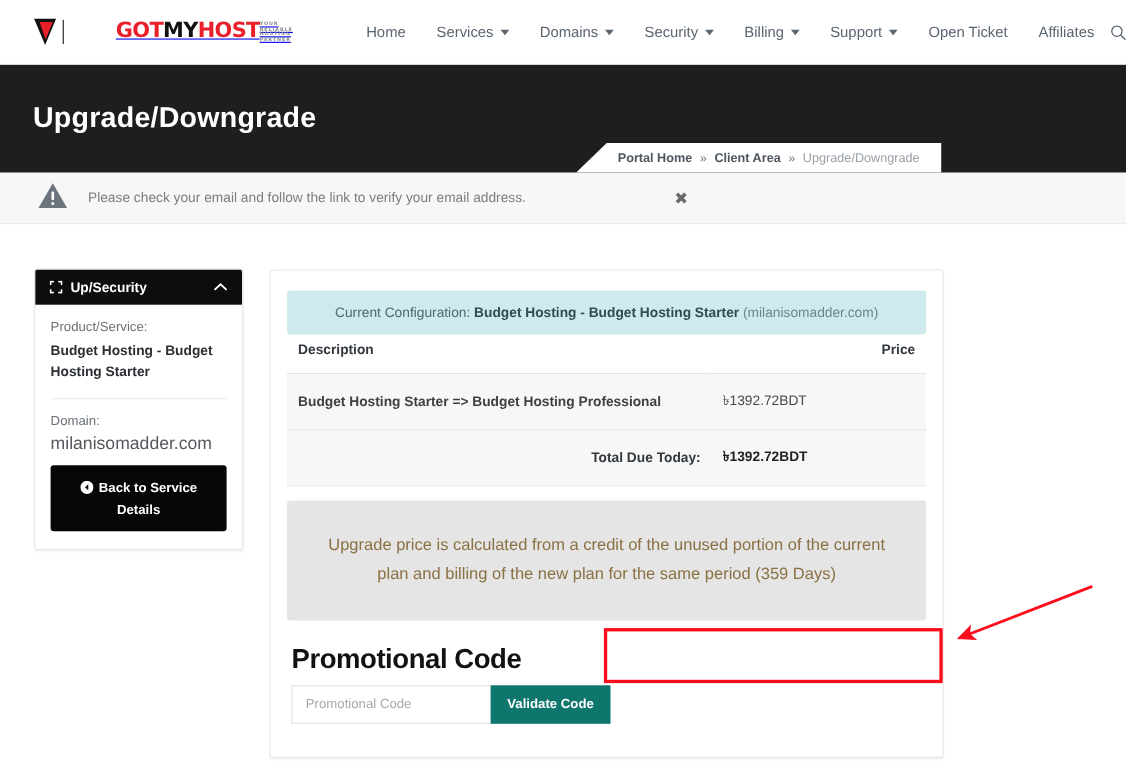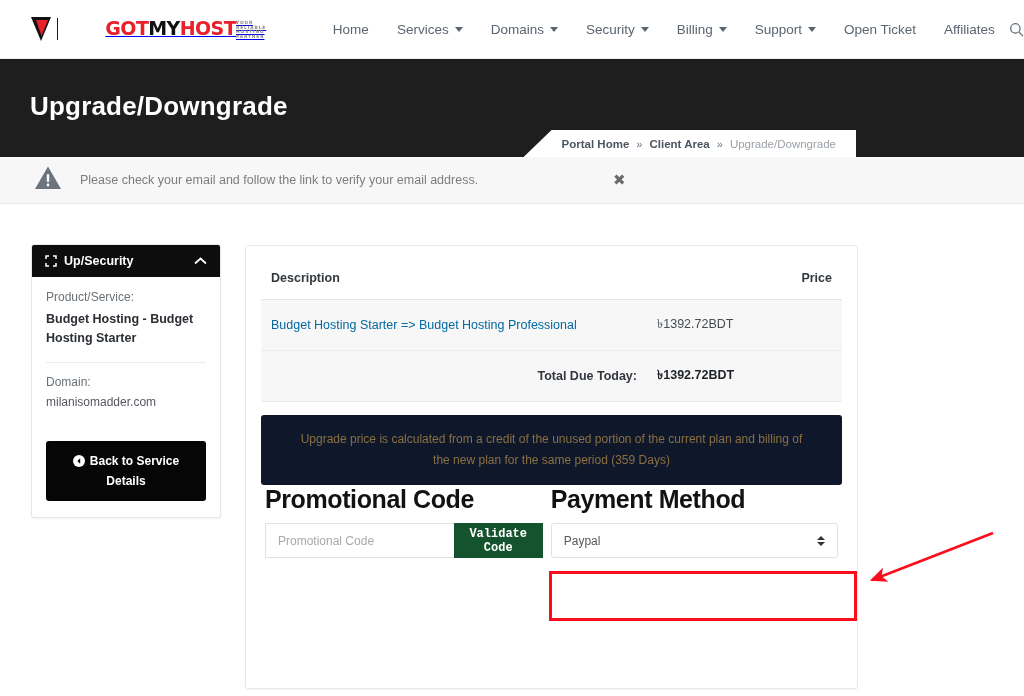--- a/index.html
+++ b/index.html
@@ -161,23 +161,23 @@
     padding: 0 13px;
     font-size: 12.5px;
     font-weight: bold;
   }
   .sidecard-head .ico { margin-right: 7px; display: flex; }
   .sidecard-head .chev { margin-left: auto; display: flex; }
   .sidecard-body { padding: 13px 14px 16px 14px; }
   .side-label { font-size: 12px; color: #6b7177; margin-bottom: 6px; }
   .side-strong { font-size: 12.5px; font-weight: bold; color: #2b2f33; line-height: 1.55; }
   .side-rule { height: 1px; background: #ececec; margin: 13px 0 12px 0; }
-  .side-plain { font-size: 12px; color: #55595e; }
+  .side-plain { font-size: 16px; color: #55595e; }
   .back-btn {
-    margin-top: 32px;
+    margin-top: 10px;
     width: 100%;
     background: #060606;
     color: #ffffff;
     border: none;
     border-radius: 3px;
     padding: 11px 8px;
     font-size: 12px;
     font-weight: bold;
     line-height: 1.5;
     cursor: pointer;
@@ -216,41 +216,42 @@
     font-size: 12.5px;
     color: #32383e;
     font-weight: bold;
     text-align: left;
     padding: 6px 10px 14px 10px;
     border-bottom: 1px solid #e4e4e4;
   }
   table.pricing th.price-col { text-align: right; width: 195px; }
   table.pricing td {
     font-size: 12.5px;
-    color: #0369a1;
+    color: #404040;
     padding: 15px 10px;
     border-bottom: 1px solid #ececec;
+    font-weight: bold;
   }
   table.pricing tr.shaded td { background: #f7f7f7; }
   table.pricing td.right { text-align: right; font-weight: bold; color: #32383e; }
   table.pricing td.amount { text-align: left; font-weight: bold; color: #1d2227; }
   table.pricing td.amount.plain { font-weight: normal; color: #454b51; }
 
   .note {
     margin-top: 13px;
-    background: #0f172a;
+    background: #e5e5e5;
     color: #8a7043;
-    font-size: 12px;
+    font-size: 15px;
     line-height: 1.75;
     text-align: center;
-    padding: 14px 34px;
+    padding: 28px 34px;
     border-radius: 3px;
   }
 
-  .sections { display: flex; padding: 0 4px; }
+  .sections { display: flex; margin-top: 21px; padding: 0 4px; }
   .sec-left { width: 290px; }
   .sec-right { width: 300px; margin-left: 8px; }
   .sec-title {
     font-size: 25px;
     font-weight: bold;
     color: #121212;
     letter-spacing: -0.4px;
     margin-bottom: 9px;
     font-family: "Liberation Sans", sans-serif;
   }
@@ -263,29 +264,29 @@
     border-right: none;
     padding: 0 12px;
     font-size: 12px;
     color: #3c3c3c;
     font-family: "Liberation Sans", sans-serif;
     outline: none;
     background: #fff;
   }
   .promo-input::placeholder { color: #a9a9a9; }
   .validate-btn {
-    width: 89px;
+    width: 109px;
     height: 35px;
-    background: #14532d;
+    background: #0f766e;
     color: #ffffff;
     border: none;
     font-size: 12px;
     font-weight: bold;
     cursor: pointer;
-    font-family: Liberation Mono, monospace;
+    font-family: Liberation Sans, sans-serif;
   }
 
   .select-wrap { position: relative; }
   .pay-select {
     width: 100%;
     height: 35px;
     border: 1px solid #e2e2e2;
     border-radius: 3px;
     background: #ffffff;
     padding: 0 30px 0 12px;
@@ -455,20 +456,25 @@
               <circle cx="6" cy="6" r="6" fill="#ffffff"></circle>
               <path d="M7.2 3.3 L4.3 6 L7.2 8.7 Z" fill="#060606"></path>
             </svg>
         </span><span>Back to Service Details</span>
       </button>
     </div>
   </div>
 
   <div class="maincard">
 
+    <div class="config-banner">
+      <span>Current Configuration:</span>
+      <b>Budget Hosting - Budget Hosting Starter</b>
+      <span class="dom">(milanisomadder.com)</span>
+    </div>
 
     <table class="pricing">
       <thead>
         <tr>
           <th>Description</th>
           <th class="price-col">Price</th>
         </tr>
       </thead>
       <tbody>
         <tr class="shaded">
@@ -485,32 +491,20 @@
     <div class="note">Upgrade price is calculated from a credit of the unused portion of the current plan and billing of the new plan for the same period (359 Days)</div>
 
     <div class="sections">
       <div class="sec-left">
         <div class="sec-title">Promotional Code</div>
         <div class="promo-row">
           <input class="promo-input" type="text" placeholder="Promotional Code" style="">
           <button class="validate-btn">Validate Code</button>
         </div>
       </div>
-      <div class="sec-right">
-        <div class="sec-title">Payment Method</div>
-        <div class="select-wrap">
-          <select class="pay-select">
-            <option>Paypal</option>
-          </select>
-          <span class="sel-arrows">
-            <i class="up"></i>
-              <i class="dn"></i>
-          </span>
-        </div>
-      </div>
     </div>
 
   </div>
 </div>
 
 <div class="anno-box"></div>
 <div class="anno-arrow">
   <svg width="140" height="62" viewBox="0 0 140 62">
     <defs>
       <marker id="ah" markerWidth="7" markerHeight="7" refX="5.6" refY="3.5" orient="auto">

